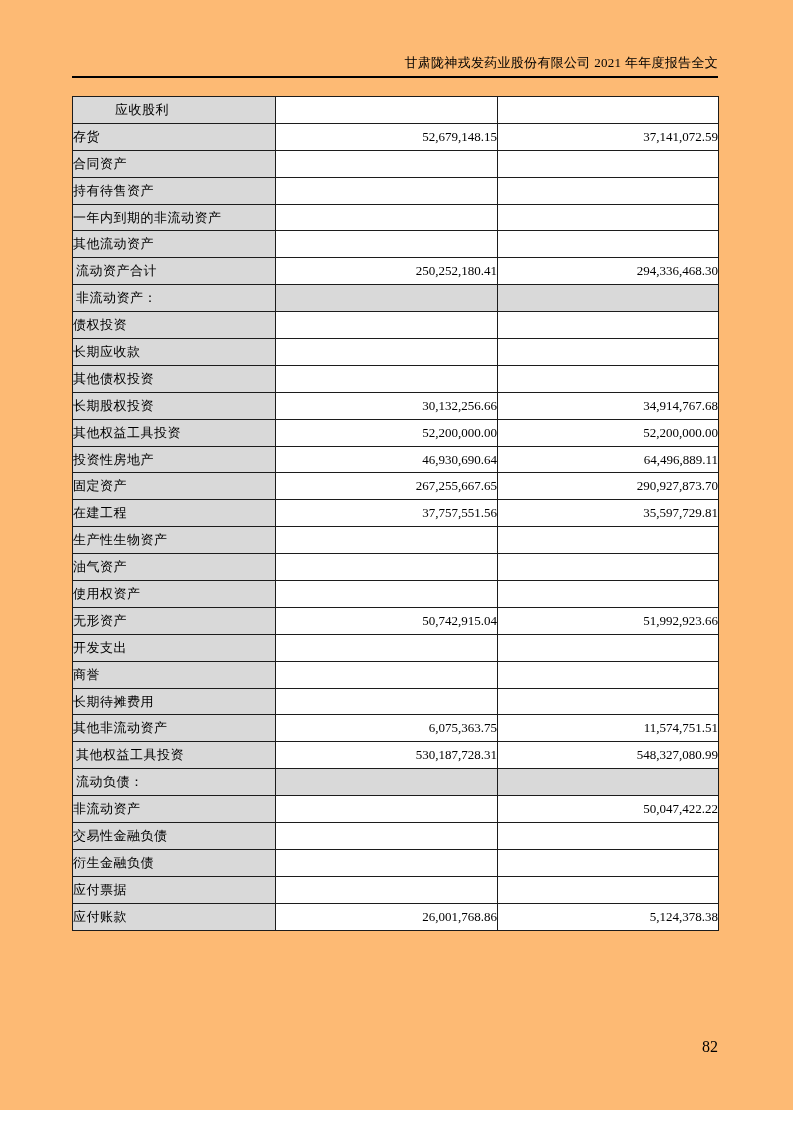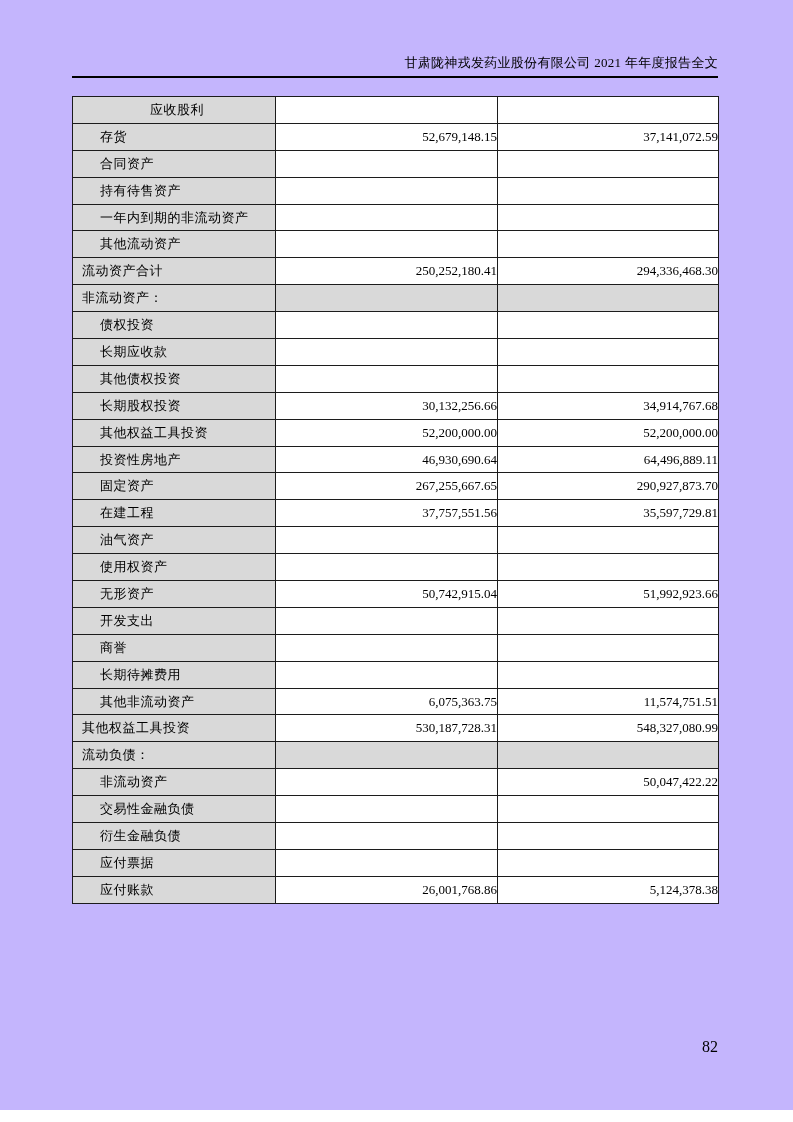--- a/index.html
+++ b/index.html
@@ -10,21 +10,21 @@
   body {
     width: 793px;
     height: 1122px;
     font-family: "Liberation Serif", "DejaVu Serif", serif;
     color: #000000;
   }
   .page {
     position: relative;
     width: 793px;
     height: 1110px;
-    background: #c4b5fd;
+    background: #fdba74;
     overflow: hidden;
   }
   .header {
     position: absolute;
     top: 54px;
     left: 72px;
     right: 75px;
     text-align: right;
     font-size: 13px;
     letter-spacing: 0.3px;
@@ -52,23 +52,23 @@
     height: 25.9px;
     padding: 0;
     vertical-align: middle;
     overflow: hidden;
     white-space: nowrap;
   }
   .label-cell {
     background: #d9d9d9;
     letter-spacing: 0.5px;
   }
-  .label-cell.indent-0 { padding-left: 9px; }
-  .label-cell.indent-1 { padding-left: 27px; }
-  .label-cell.indent-2 { padding-left: 77px; }
+  .label-cell.indent-0 { padding-left: 3px; }
+  .label-cell.indent-1 { }
+  .label-cell.indent-2 { padding-left: 42px; }
   .value-cell {
     background: #ffffff;
     text-align: right;
     padding-right: 4px;
   }
   tr.section-row .value-cell {
     background: #d9d9d9;
   }
   .page-number {
     position: absolute;
@@ -169,20 +169,25 @@
           <td class="label-cell indent-1">固定资产</td>
           <td class="value-cell">267,255,667.65</td>
           <td class="value-cell">290,927,873.70</td>
         </tr>
         <tr>
           <td class="label-cell indent-1">在建工程</td>
           <td class="value-cell">37,757,551.56</td>
           <td class="value-cell">35,597,729.81</td>
         </tr>
         <tr>
+          <td class="label-cell indent-1">生产性生物资产</td>
+          <td class="value-cell"></td>
+          <td class="value-cell"></td>
+        </tr>
+        <tr>
           <td class="label-cell indent-1">油气资产</td>
           <td class="value-cell"></td>
           <td class="value-cell"></td>
         </tr>
         <tr>
           <td class="label-cell indent-1">使用权资产</td>
           <td class="value-cell"></td>
           <td class="value-cell"></td>
         </tr>
         <tr>

